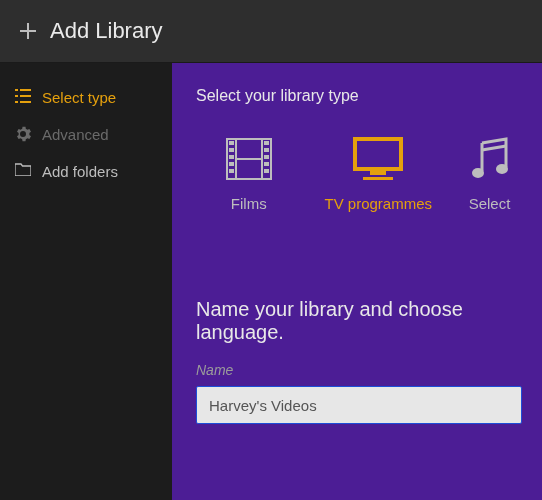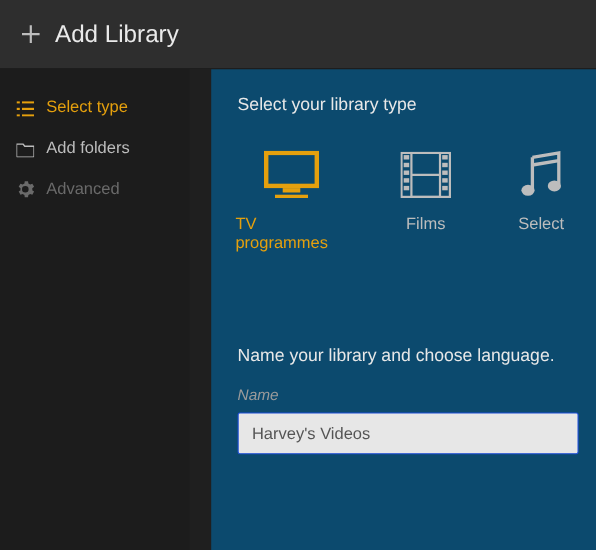--- a/index.html
+++ b/index.html
@@ -32,36 +32,35 @@
   .body { display: flex; flex: 1; min-height: 0; }
   .sidebar {
     width: 172px;
     background: #1c1c1c;
     padding-top: 16px;
     display: flex;
     flex-direction: column;
   }
   .side-item {
     display: flex;
-    align-items: flex-end;
+    align-items: flex-start;
     gap: 10px;
     padding: 10px 14px;
     font-size: 15px;
     color: #bdbdbd;
     cursor: pointer;
   }
   .side-item .icon { width: 18px; display:flex; align-items:center; justify-content:center; }
   .side-item.active { color: #e5a00d; }
   .side-item.disabled { color: #6a6a6a; cursor: default; }
   .main {
     flex: 1;
-    background: #0c4a6e;
+    background: #4c1d95;
     padding: 24px 16px 24px 24px;
     overflow: hidden;
-    margin-left: 20px;
   }
   .prompt {
     font-size: 16px;
     color: #e8e8e8;
     font-weight: 500;
     margin-bottom: 30px;
   }
   .type-row {
     display: flex;
     gap: 20px;
@@ -74,21 +73,21 @@
     align-items: center;
     gap: 12px;
     cursor: pointer;
     color: #bdbdbd;
   }
   .type-tile.selected { color: #e5a00d; }
   .type-tile .iconbox { height: 48px; display:flex; align-items:center; justify-content:center; }
   .type-tile .label { font-size: 15px; }
   .section2 { margin-top: 86px; }
   .prompt2 {
-    font-size: 16px;
+    font-size: 20px;
     color: #e8e8e8;
     font-weight: 500;
     margin-bottom: 18px;
   }
   .field-label {
     font-size: 14px;
     color: #9b9b9b;
     margin-bottom: 8px;
     font-style: italic;
   }
@@ -129,53 +128,42 @@
                 <rect x="5" y="0" width="11" height="2"></rect>
                 <rect x="0" y="6" width="3" height="2"></rect>
                 <rect x="5" y="6" width="11" height="2"></rect>
                 <rect x="0" y="12" width="3" height="2"></rect>
                 <rect x="5" y="12" width="11" height="2"></rect>
               </g>
             </svg>
         </span>
         <span>Select type</span>
       </div>
+      <div class="side-item disabled">
+        <span class="icon">
+          <svg width="16" height="16" viewBox="0 0 16 16">
+              <path d="M8 5a3 3 0 1 0 0 6 3 3 0 0 0 0-6zm6.4 3c0 .3 0 .6-.1.9l1.7 1.3-1.6 2.8-2-.7c-.5.4-1 .7-1.6.9l-.3 2.1H7.5l-.3-2.1c-.6-.2-1.1-.5-1.6-.9l-2 .7-1.6-2.8L3.7 8.9C3.6 8.6 3.6 8.3 3.6 8s0-.6.1-.9L2 5.8l1.6-2.8 2 .7c.5-.4 1-.7 1.6-.9L7.5.7h3l.3 2.1c.6.2 1.1.5 1.6.9l2-.7L16 5.8l-1.7 1.3c.1.3.1.6.1.9z" fill="#6a6a6a"></path>
+            </svg>
+        </span>
+        <span>Advanced</span>
+      </div>
       <div class="side-item">
         <span class="icon">
           <svg width="16" height="13" viewBox="0 0 16 13">
               <path d="M0 1h6l1.5 2H16v9a1 1 0 0 1-1 1H1a1 1 0 0 1-1-1V1z" fill="none" stroke="#bdbdbd" stroke-width="1.3"></path>
             </svg>
         </span>
         <span>Add folders</span>
       </div>
-      <div class="side-item disabled">
-        <span class="icon">
-          <svg width="16" height="16" viewBox="0 0 16 16">
-              <path d="M8 5a3 3 0 1 0 0 6 3 3 0 0 0 0-6zm6.4 3c0 .3 0 .6-.1.9l1.7 1.3-1.6 2.8-2-.7c-.5.4-1 .7-1.6.9l-.3 2.1H7.5l-.3-2.1c-.6-.2-1.1-.5-1.6-.9l-2 .7-1.6-2.8L3.7 8.9C3.6 8.6 3.6 8.3 3.6 8s0-.6.1-.9L2 5.8l1.6-2.8 2 .7c.5-.4 1-.7 1.6-.9L7.5.7h3l.3 2.1c.6.2 1.1.5 1.6.9l2-.7L16 5.8l-1.7 1.3c.1.3.1.6.1.9z" fill="#6a6a6a"></path>
-            </svg>
-        </span>
-        <span>Advanced</span>
-      </div>
     </nav>
 
     <main class="main">
       <div class="prompt">Select your library type</div>
 
       <div class="type-row">
-        <div class="type-tile selected">
-          <div class="iconbox">
-            <svg width="50" height="44" viewBox="0 0 50 44">
-              <rect x="2" y="2" width="46" height="30" fill="none" stroke="#e5a00d" stroke-width="4"></rect>
-              <rect x="17" y="34" width="16" height="4" fill="#e5a00d"></rect>
-              <rect x="10" y="40" width="30" height="3" fill="#e5a00d"></rect>
-            </svg>
-          </div>
-          <span class="label">TV programmes</span>
-        </div>
-
         <div class="type-tile">
           <div class="iconbox">
             <svg width="46" height="42" viewBox="0 0 46 42">
               <rect x="1" y="1" width="44" height="40" fill="none" stroke="#bdbdbd" stroke-width="2"></rect>
               <rect x="10" y="1" width="26" height="40" fill="none" stroke="#bdbdbd" stroke-width="2"></rect>
               <line x1="10" y1="21" x2="36" y2="21" stroke="#bdbdbd" stroke-width="2"></line>
               <g fill="#bdbdbd">
                 <rect x="3" y="3" width="5" height="4"></rect>
                   <rect x="3" y="10" width="5" height="4"></rect>
                   <rect x="3" y="17" width="5" height="4"></rect>
@@ -185,20 +173,31 @@
                   <rect x="38" y="10" width="5" height="4"></rect>
                   <rect x="38" y="17" width="5" height="4"></rect>
                   <rect x="38" y="24" width="5" height="4"></rect>
                   <rect x="38" y="31" width="5" height="4"></rect>
               </g>
             </svg>
           </div>
           <span class="label">Films</span>
         </div>
 
+        <div class="type-tile selected">
+          <div class="iconbox">
+            <svg width="50" height="44" viewBox="0 0 50 44">
+              <rect x="2" y="2" width="46" height="30" fill="none" stroke="#e5a00d" stroke-width="4"></rect>
+              <rect x="17" y="34" width="16" height="4" fill="#e5a00d"></rect>
+              <rect x="10" y="40" width="30" height="3" fill="#e5a00d"></rect>
+            </svg>
+          </div>
+          <span class="label">TV programmes</span>
+        </div>
+
         <div class="type-tile" style="width:80px">
           <div class="iconbox">
             <svg width="40" height="44" viewBox="0 0 40 44">
               <path d="M12 6 L36 2 V30" fill="none" stroke="#bdbdbd" stroke-width="3"></path>
               <path d="M12 6 V34" fill="none" stroke="#bdbdbd" stroke-width="3"></path>
               <path d="M12 13 L36 9" fill="none" stroke="#bdbdbd" stroke-width="3"></path>
               <ellipse cx="8" cy="36" rx="6" ry="5" fill="#bdbdbd"></ellipse>
               <ellipse cx="32" cy="32" rx="6" ry="5" fill="#bdbdbd"></ellipse>
             </svg>
           </div>

